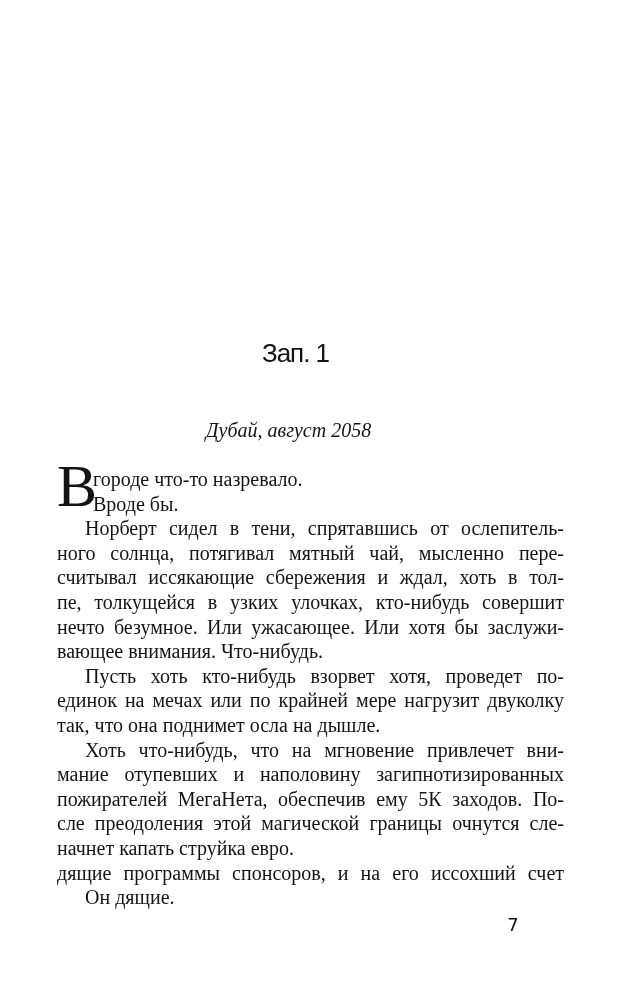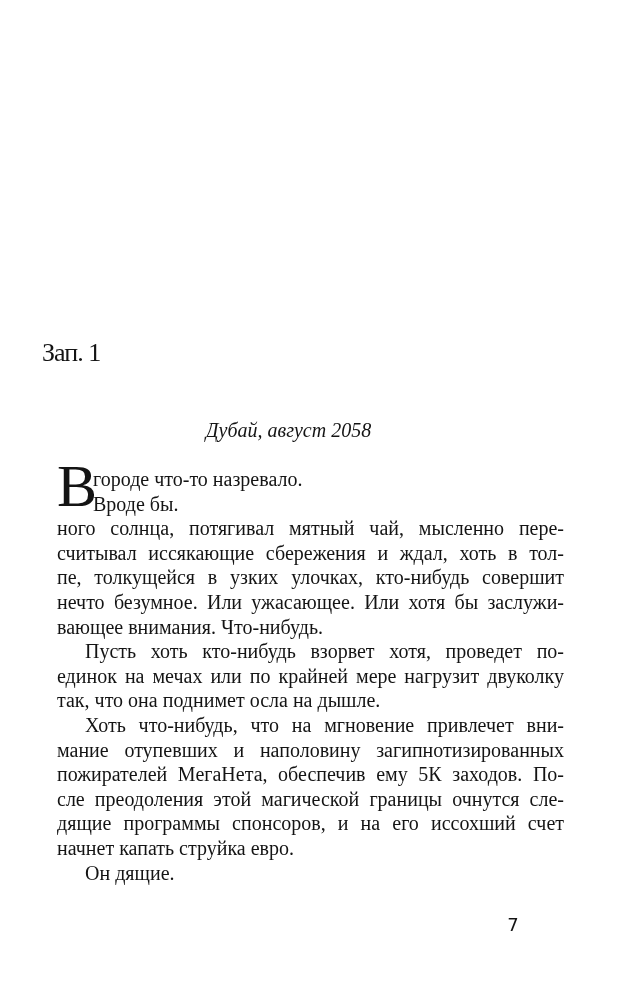--- a/index.html
+++ b/index.html
@@ -12,21 +12,22 @@
     overflow: hidden;
     font-family: "Liberation Serif", serif;
   }
   .chapter-heading {
     margin: 0;
     margin-top: 340px;
     margin-left: 57px;
     width: 507px;
     position: relative;
     left: -15px;
-    font-family: Liberation Serif, serif;
+    text-align: center;
+    font-family: Liberation Sans, sans-serif;
     font-weight: 400;
     font-size: 26px;
     line-height: 26px;
     letter-spacing: -1px;
   }
   .dateline {
     margin-top: 52px;
     margin-left: 57px;
     width: 463px; 
     text-align: center;
@@ -90,38 +91,39 @@
     <div class="para drop-para">
       <span class="drop-cap">В</span>
       <div id="drop-lines">
           <div class="line last">городе что-то назревало.</div>
           <div class="line last">Вроде бы.</div>
         </div>
     </div>
 
     <div id="paragraphs">
         <div class="para">
+          <div class="line first">Норберт сидел в тени, спрятавшись от ослепитель-</div>
           <div class="line">ного солнца, потягивал мятный чай, мысленно пере-</div>
           <div class="line">считывал иссякающие сбережения и ждал, хоть в тол-</div>
           <div class="line">пе, толкущейся в узких улочках, кто-нибудь совершит</div>
           <div class="line">нечто безумное. Или ужасающее. Или хотя бы заслужи-</div>
           <div class="line last">вающее внимания. Что-нибудь.</div>
         </div>
         <div class="para">
           <div class="line first">Пусть хоть кто-нибудь взорвет хотя, проведет по-</div>
           <div class="line">единок на мечах или по крайней мере нагрузит двуколку</div>
           <div class="line last">так, что она поднимет осла на дышле.</div>
         </div>
         <div class="para">
           <div class="line first">Хоть что-нибудь, что на мгновение привлечет вни-</div>
           <div class="line">мание отупевших и наполовину загипнотизированных</div>
           <div class="line">пожирателей МегаНета, обеспечив ему 5К заходов. По-</div>
           <div class="line">сле преодоления этой магической границы очнутся сле-</div>
+          <div class="line last">начнет капать струйка евро.</div>
           <div class="line">дящие программы спонсоров, и на его иссохший счет</div>
-          <div class="line last">начнет капать струйка евро.</div>
         </div>
         <div class="para">
           <div class="line first last">Он дящие.</div>
         </div>
       </div>
 
   </div>
 
   <div class="page-number">7</div>
 

